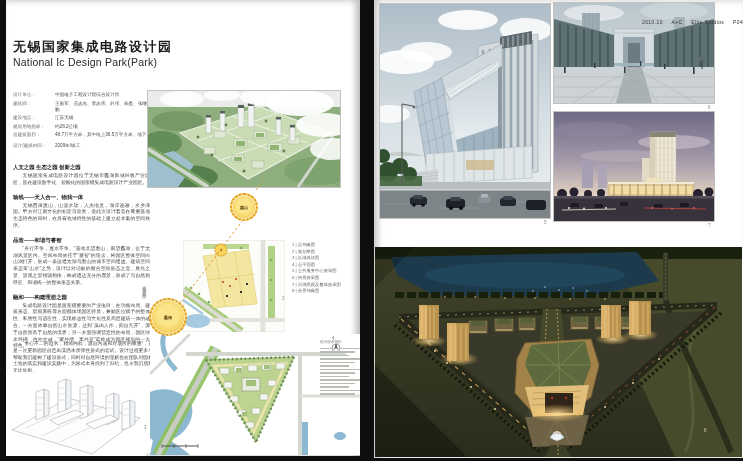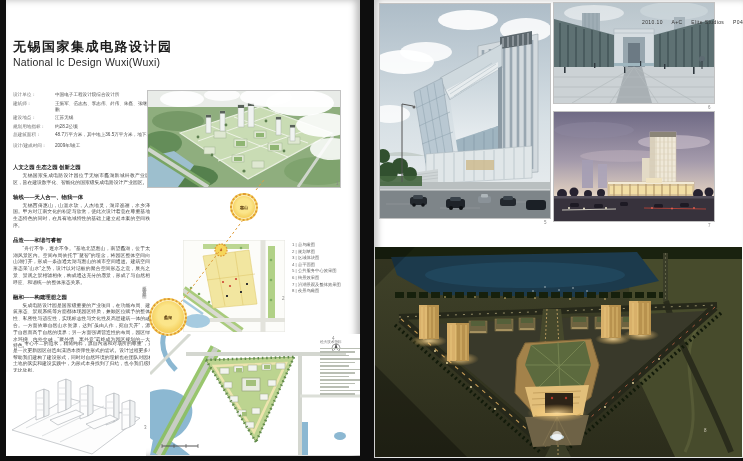--- a/index.html
+++ b/index.html
@@ -45,21 +45,21 @@
   .table-bars i:nth-child(3n+1){width:95%;}
   .table-bars i:nth-child(3n+2){width:84%;}
   .mp-caption{position:absolute;left:314px;top:340px;font-size:3.6px;color:#777;}
 </style>
 </head>
 <body>
 
 <div id="left-page" class="page">
 
   <div class="abs title-cn">无锡国家集成电路设计园</div>
-  <div class="abs title-en">National Ic Design Wuxi(Wuxi)</div>
+  <div class="abs title-en">National Ic Design Park(Park)</div>
 
   <div class="abs info">
     <div class="info-row">
       <div class="info-label">设计单位：</div>
       <div class="info-value">中国电子工程设计院综合设计所</div>
     </div>
     <div class="info-row">
       <div class="info-label">建筑师：</div>
       <div class="info-value">王振军、伍志杰、李志伟、薛伟、朱磊、张继强、王军、钱鹏</div>
     </div>

